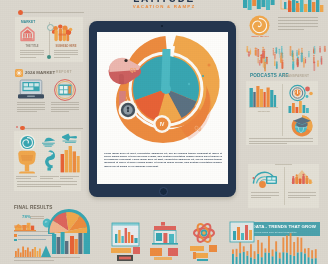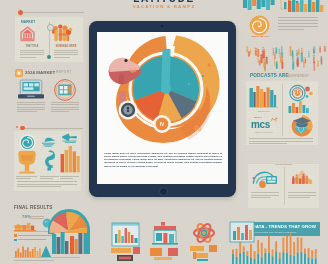--- a/index.html
+++ b/index.html
@@ -508,30 +508,20 @@
   <circle cx="19" cy="11.5" r="1.4" fill="#49bac4"></circle>
 </svg>
 <svg width="26" height="12" viewBox="0 0 26 12" style="position:absolute;left:288px;top:101px;">
   <rect x="0.5" y="5" width="2.8" height="7" fill="#35a7b3"></rect>
   <rect x="4" y="2" width="2.8" height="10" fill="#ef8b3c"></rect>
   <rect x="7.5" y="6" width="2.8" height="6" fill="#ea6134"></rect>
   <rect x="11" y="0" width="2.8" height="12" fill="#f2a749"></rect>
   <rect x="14.5" y="4" width="2.8" height="8" fill="#35a7b3"></rect>
   <rect x="18" y="7" width="2.8" height="5" fill="#49bac4"></rect>
 </svg>
-<div class="abs" style="left:249px;top:116px;width:30px;height:20px;">
-  <div class="abs" style="left:5px;top:0px;font-size:2.2px;font-weight:bold;color:#35a7b3;letter-spacing:.3px;">MEDIA</div>
-  <div class="abs" style="left:2px;top:3px;font-size:10px;font-weight:bold;color:#2b8795;letter-spacing:-.4px;
-           text-transform:lowercase;line-height:11px;">MCS</div>
-  <div class="abs" style="left:1px;top:15px;width:28px;text-align:center;font-size:1.9px;font-weight:bold;color:#b5ab99;letter-spacing:.15px;">MEDIA CONTENT</div>
-  <svg width="10" height="7" viewBox="0 0 10 7" style="position:absolute;left:20px;top:1px;">
-    <path d="M2 4 l1.6 -3 l1 2.2 l1.8 -1.4 l.6 2.6" fill="none" stroke="#ef8b3c" stroke-width=".7" stroke-linecap="round"></path>
-    <circle cx="7.6" cy="1.4" r=".8" fill="#ef8b3c"></circle>
-  </svg>
-</div>
 <svg width="26" height="24" viewBox="0 0 26 24" style="position:absolute;left:289px;top:114px;">
   <path fill="#ef8b3c" d="M13 1.6 A10.4 10.4 0 1 1 4.6 5.9 L9 9.2 A5 5 0 1 0 13 6.8 Z"></path>
   <path fill="#f2a749" d="M13 1.6 a10.4 10.4 0 0 1 9 15.6 l-4.3 -2.6 a5.4 5.4 0 0 0 -4.7 -8 Z"></path>
   <circle cx="12" cy="13" r="6.1" fill="#49bac4"></circle>
   <path fill="none" stroke="#cbeaee" stroke-width=".6" d="M6 13 h12 M12 6.9 a8 8 0 0 1 0 12.2 M12 6.9 a8 8 0 0 0 0 12.2"></path>
   <path fill="#5a7183" d="M4.2 6.8 L13 3.2 L21.8 6.8 L13 10.4 Z"></path>
   <path fill="#5a7183" d="M7.4 8.4 L7.4 11.4 a6.6 4 0 0 0 11.2 0 L18.6 8.4 L13 10.8 Z"></path>
 </svg>
 <div class="abs" style="left:249px;top:138px;width:66px;">
  <div class="ln" style="left:0px;top:0.0px;width:64px;height:0.9px;background:#a8a295;opacity:0.6;"></div>

